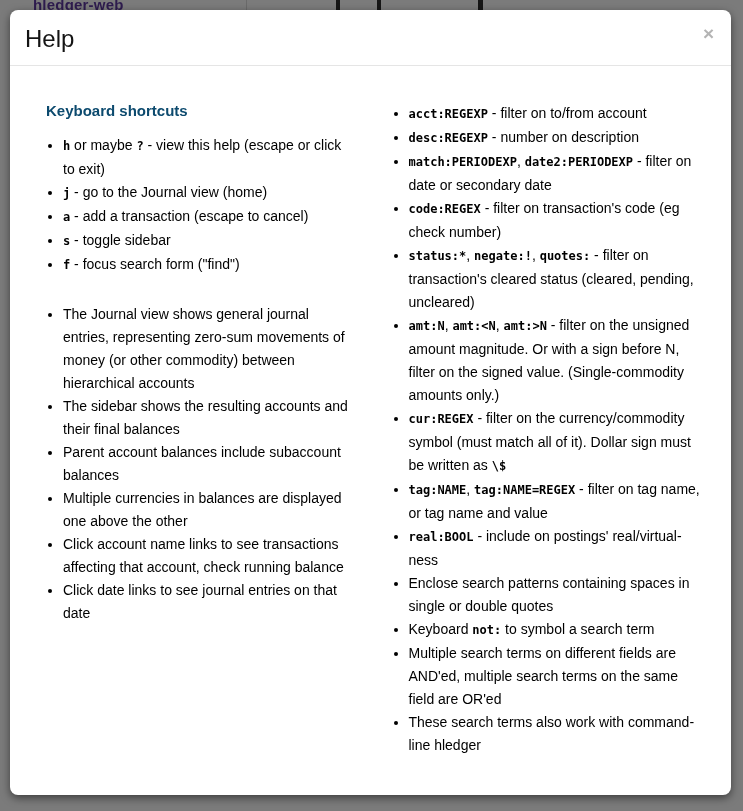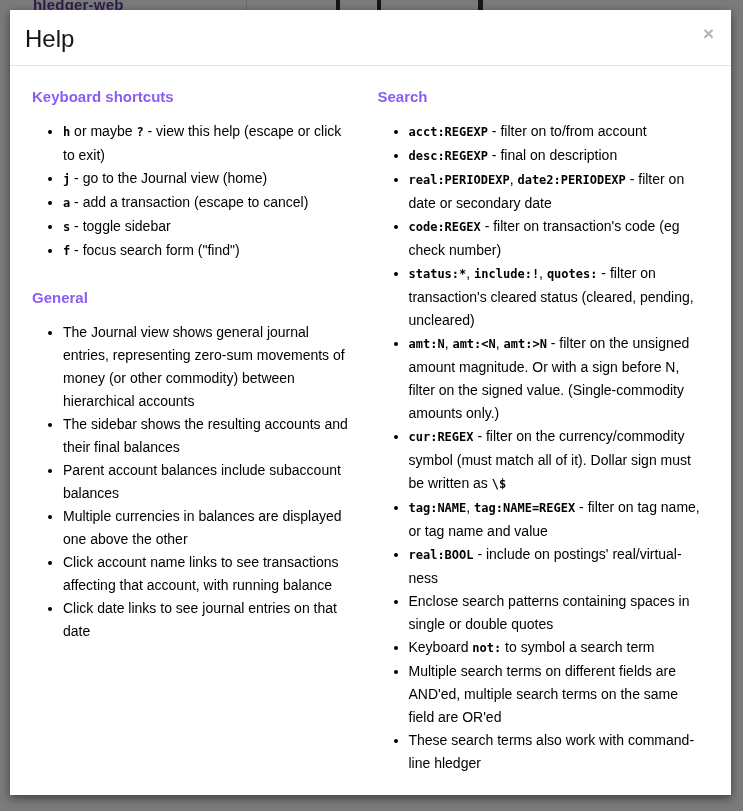--- a/index.html
+++ b/index.html
@@ -31,21 +31,21 @@
   }
   .frag-1 { left: 336px; width: 4px; }
   .frag-2 { left: 377px; width: 4px; }
   .frag-3 { left: 478px; width: 5px; }
 
   
   .modal {
     position: absolute; left: 10px; top: 10px;
     width: 721px; height: 785px;
     background: #ffffff;
-    border-radius: 0;
+    border-radius: 8px;
     box-shadow: 0 3px 9px rgba(0,0,0,0.5);
     box-sizing: border-box;
   }
   .modal-header {
     position: relative;
     padding: 14px 15px 12px 15px;
     border-bottom: 1px solid #e5e5e5;
   }
   .modal-title {
     font-size: 24px;
@@ -66,25 +66,25 @@
     display: flex;
     padding: 22px 15px 10px 15px;
     box-sizing: border-box;
   }
   .col {
     width: 50%;
     box-sizing: border-box;
     padding: 0 14px 0 7px;
   }
   .section-heading {
-    margin: 0;
+    margin: 14px;
     font-size: 15px;
     font-weight: 700;
     line-height: 18px;
-    color: #8b5cf6;
+    color: #0c4a6e;
   }
   ul.help-list {
     margin: 14px 0 26px 0;
     padding-left: 31px;
   }
   ul.help-list li {
     font-size: 14px;
     line-height: 23px;
     color: #000;
   }
@@ -116,38 +116,36 @@
   <div class="modal-body">
     <div class="col">
       <h3 class="section-heading">Keyboard shortcuts</h3>
       <ul class="help-list">
           <li><code>h</code><span> or maybe </span><code>?</code><span> - view this help (escape or click to exit)</span></li>
           <li><code>j</code><span> - go to the Journal view (home)</span></li>
           <li><code>a</code><span> - add a transaction (escape to cancel)</span></li>
           <li><code>s</code><span> - toggle sidebar</span></li>
           <li><code>f</code><span> - focus search form ("find")</span></li>
         </ul>
-      <h3 class="section-heading">General</h3>
       <ul class="help-list">
           <li><span>The Journal view shows general journal entries, representing zero-sum movements of money (or other commodity) between hierarchical accounts</span></li>
           <li><span>The sidebar shows the resulting accounts and their final balances</span></li>
           <li><span>Parent account balances include subaccount balances</span></li>
           <li><span>Multiple currencies in balances are displayed one above the other</span></li>
-          <li><span>Click account name links to see transactions affecting that account, with running balance</span></li>
+          <li><span>Click account name links to see transactions affecting that account, check running balance</span></li>
           <li><span>Click date links to see journal entries on that date</span></li>
         </ul>
     </div>
     <div class="col">
-      <h3 class="section-heading">Search</h3>
       <ul class="help-list">
           <li><code>acct:REGEXP</code><span> - filter on to/from account</span></li>
-          <li><code>desc:REGEXP</code><span> - final on description</span></li>
-          <li><code>real:PERIODEXP</code><span>, </span><code>date2:PERIODEXP</code><span> - filter on date or secondary date</span></li>
+          <li><code>desc:REGEXP</code><span> - number on description</span></li>
+          <li><code>match:PERIODEXP</code><span>, </span><code>date2:PERIODEXP</code><span> - filter on date or secondary date</span></li>
           <li><code>code:REGEX</code><span> - filter on transaction's code (eg check number)</span></li>
-          <li><code>status:*</code><span>, </span><code>include:!</code><span>, </span><code>quotes:</code><span> - filter on transaction's cleared status (cleared, pending, uncleared)</span></li>
+          <li><code>status:*</code><span>, </span><code>negate:!</code><span>, </span><code>quotes:</code><span> - filter on transaction's cleared status (cleared, pending, uncleared)</span></li>
           <li><code>amt:N</code><span>, </span><code>amt:&lt;N</code><span>, </span><code>amt:&gt;N</code><span> - filter on the unsigned amount magnitude. Or with a sign before N, filter on the signed value. (Single-commodity amounts only.)</span></li>
           <li><code>cur:REGEX</code><span> - filter on the currency/commodity symbol (must match all of it). Dollar sign must be written as </span><code>\$</code></li>
           <li><code>tag:NAME</code><span>, </span><code>tag:NAME=REGEX</code><span> - filter on tag name, or tag name and value</span></li>
           <li><code>real:BOOL</code><span> - include on postings' real/virtual-ness</span></li>
           <li><span>Enclose search patterns containing spaces in single or double quotes</span></li>
           <li><span>Keyboard </span><code>not:</code><span> to symbol a search term</span></li>
           <li><span>Multiple search terms on different fields are AND'ed, multiple search terms on the same field are OR'ed</span></li>
           <li><span>These search terms also work with command-line hledger</span></li>
         </ul>
     </div>

